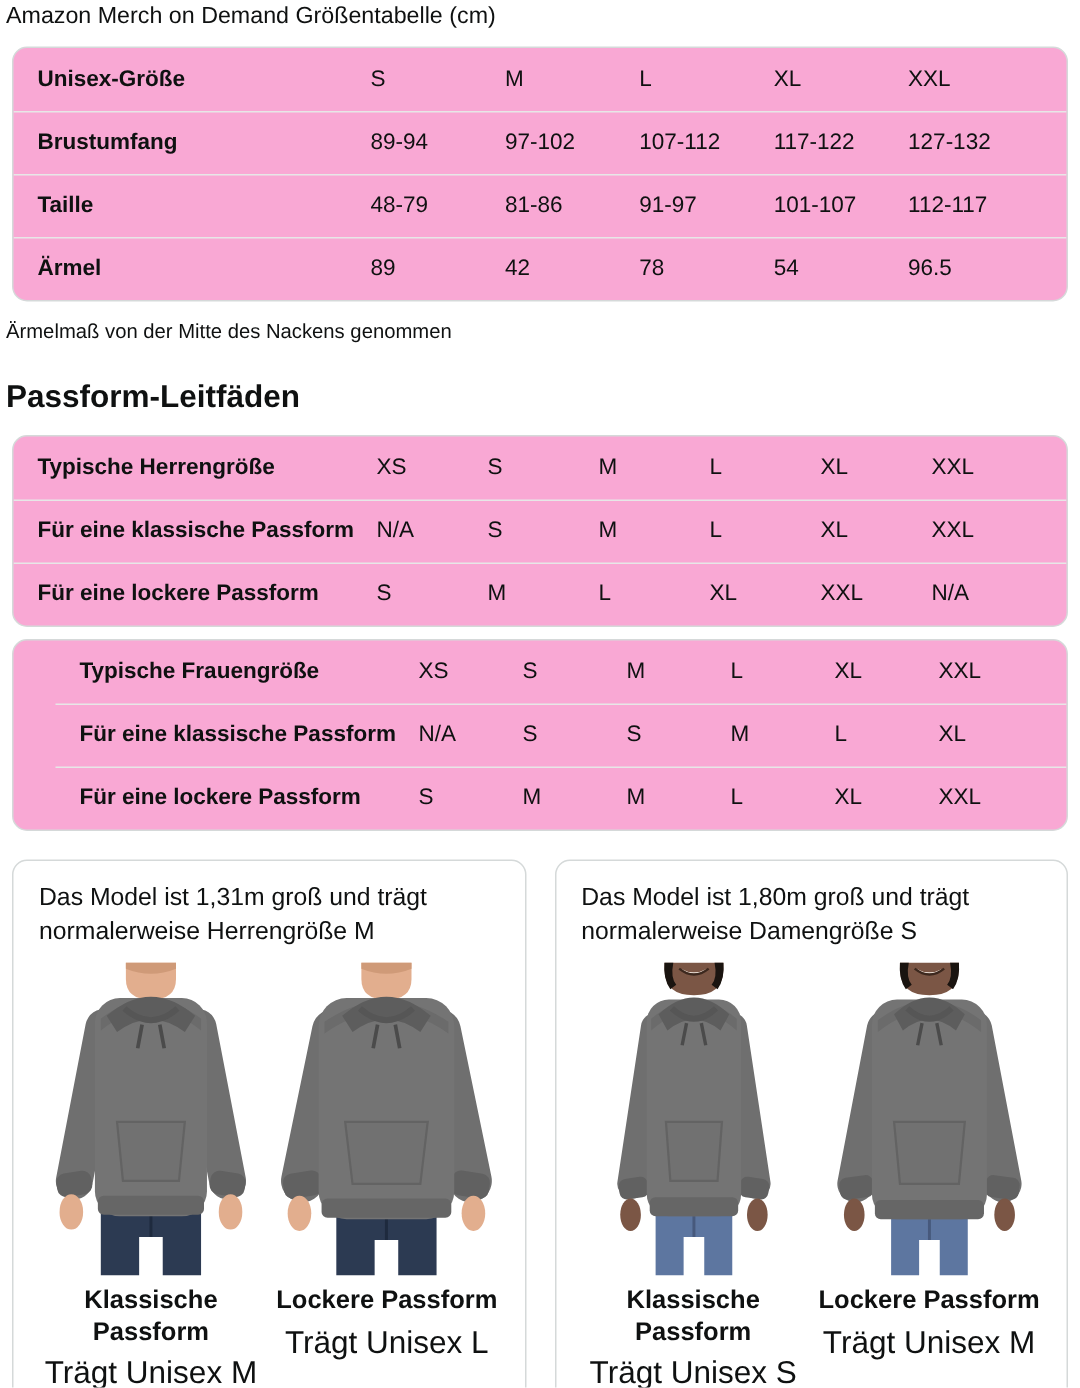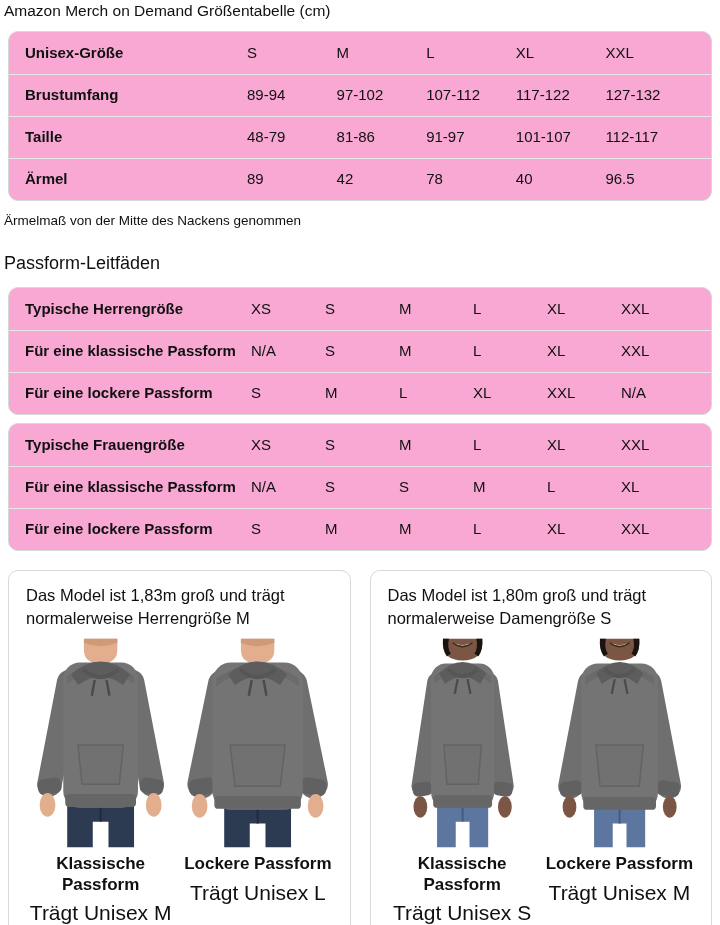--- a/index.html
+++ b/index.html
@@ -24,23 +24,23 @@
     border-top:1px solid #e7e7e7;
     font-size:15px; line-height:1.2;
   }
   .tbl .row:first-child { border-top:none; }
   .tbl.unisex .row { grid-template-columns:222px repeat(5,1fr); }
   .tbl.fit .row { grid-template-columns:226px repeat(6,1fr); }
   .cell { white-space:nowrap; }
   .cell.label { font-weight:700; }
 
   .footnote { font-size:13.5px; margin:12px 0 25px; margin-left:-4px; }
-  .section-heading { font-size:18px; font-weight:400; margin:0 0 13px; margin-left:-4px; }
+  .section-heading { font-size:21px; font-weight:700; margin:0 0 13px; margin-left:-4px; }
   .tbl.fit { margin-bottom:8px; }
-  .tbl.fit.last { margin-bottom:0; }
+  .tbl.fit.last { margin-bottom:0;padding-left:28px; }
 
   .cards { display:flex; gap:19px; margin-top:19px; }
   .card {
     flex:1; border:1px solid #d5d9d9; border-radius:10px;
     padding:13px 13px 15px; background:#fff;
   }
   .card-desc { font-size:16.5px; line-height:1.42; margin:0 0 8px; padding-left:4px; }
   .figures { display:flex; }
   .figure { flex:1; min-width:0; text-align:center; }
   svg.model { width:100%; height:210px; display:block; }
@@ -77,21 +77,21 @@
       <div class="cell">81-86</div>
       <div class="cell">91-97</div>
       <div class="cell">101-107</div>
       <div class="cell">112-117</div>
     </div>
     <div class="row">
       <div class="cell label">Ärmel</div>
       <div class="cell">89</div>
       <div class="cell">42</div>
       <div class="cell">78</div>
-      <div class="cell">40</div>
+      <div class="cell">54</div>
       <div class="cell">96.5</div>
     </div>
   </div>
 
   <div class="footnote">Ärmelmaß von der Mitte des Nackens genommen</div>
 
   <div class="section-heading">Passform-Leitfäden</div>
 
   <div class="tbl fit">
     <div class="row">
@@ -149,21 +149,21 @@
       <div class="cell">M</div>
       <div class="cell">L</div>
       <div class="cell">XL</div>
       <div class="cell">XXL</div>
     </div>
   </div>
 
   <div class="cards">
 
     <div class="card">
-      <p class="card-desc">Das Model ist 1,83m groß und trägt normalerweise Herrengröße M</p>
+      <p class="card-desc">Das Model ist 1,31m groß und trägt normalerweise Herrengröße M</p>
       <div class="figures">
 
         <div class="figure">
           <svg class="model" viewBox="0 0 160 212" aria-hidden="true">
             <path d="M63,0 h34 v11 q0,14 -17,14 q-17,0 -17,-14 z" fill="#e2ae8e"></path>
             <path d="M63,0 h34 v4 q-17,7 -34,0 z" fill="#cf9a78"></path>
             <line x1="48" y1="44" x2="28" y2="148" stroke="#6f6f6f" stroke-width="25" stroke-linecap="round"></line>
             <line x1="112" y1="44" x2="132" y2="148" stroke="#6f6f6f" stroke-width="25" stroke-linecap="round"></line>
             <rect x="16" y="142" width="24" height="16" rx="6" fill="#616161" transform="rotate(-9 28 150)"></rect>
             <rect x="120" y="142" width="24" height="16" rx="6" fill="#616161" transform="rotate(9 132 150)"></rect>

